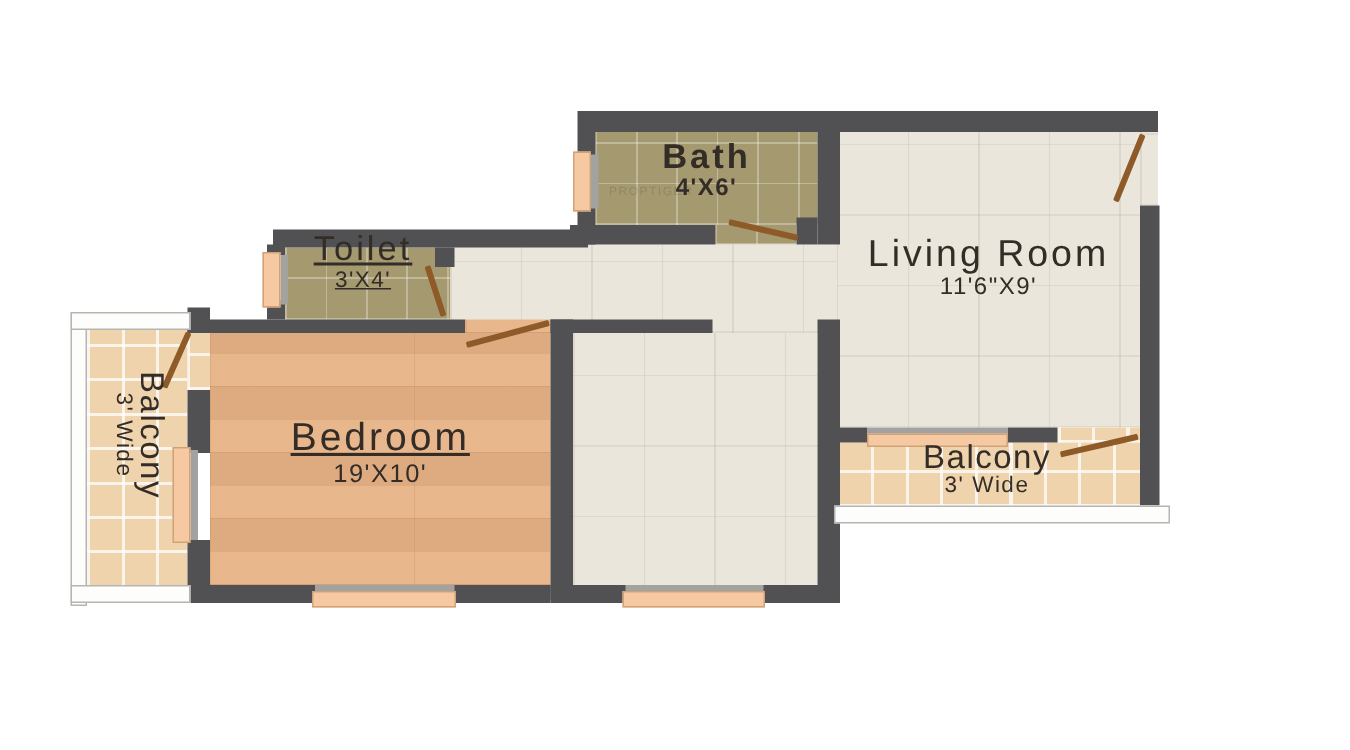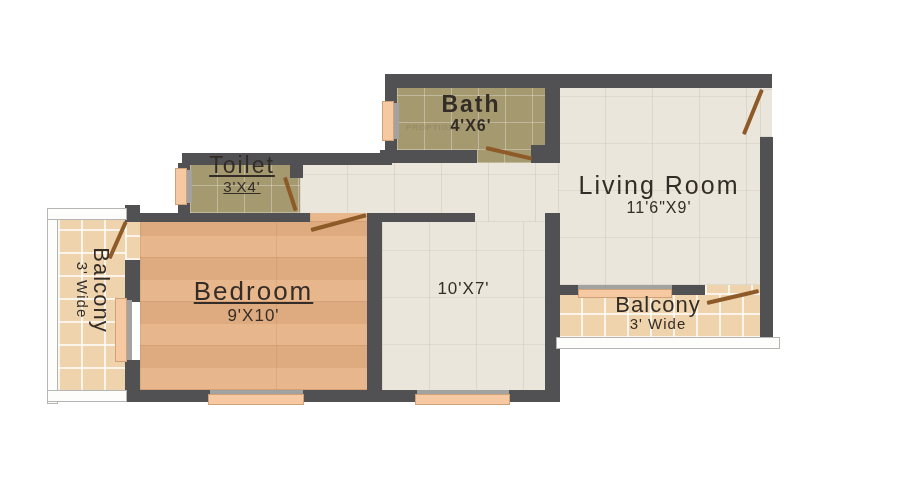--- a/index.html
+++ b/index.html
@@ -122,32 +122,31 @@
     <span class="nm">Bath</span>
     <span class="dm">4'X6'</span>
   </div>
   <div class="wm" style="left:406px;top:123px;">PROPTIGER</div>
 
   <div class="lbl toilet-lbl" style="left:182px;top:153px;width:120px;text-decoration:underline;">
     <span class="nm">Toilet</span>
     <span class="dm">3'X4'</span>
   </div>
 
-  <div class="lbl living-lbl" style="left:558px;top:172px;width:202px;">
+  <div class="lbl living-lbl" style="left:558px;top:156px;width:202px;">
     <span class="nm">Living Room</span>
     <span class="dm">11'6"X9'</span>
   </div>
 
   <div class="lbl bedroom-lbl" style="left:140px;top:278px;width:227px;">
     <span class="nm">Bedroom</span>
-    <span class="dm">9'X10'</span>
+    <span class="dm">19'X10'</span>
   </div>
 
   <div class="lbl kitchen-lbl" style="left:382px;top:278px;width:163px;">
-    <span class="dm">10'X7'</span>
   </div>
 
   <div class="lbl balc-lbl" style="left:558px;top:293px;width:200px;">
     <span class="nm">Balcony</span>
     <span class="dm">3' Wide</span>
   </div>
 
   <div class="lbl balc-lbl balc-left" style="left:23px;top:265px;width:130px;height:50px;">
     <span class="nm">Balcony</span>
     <span class="dm">3' Wide</span>

